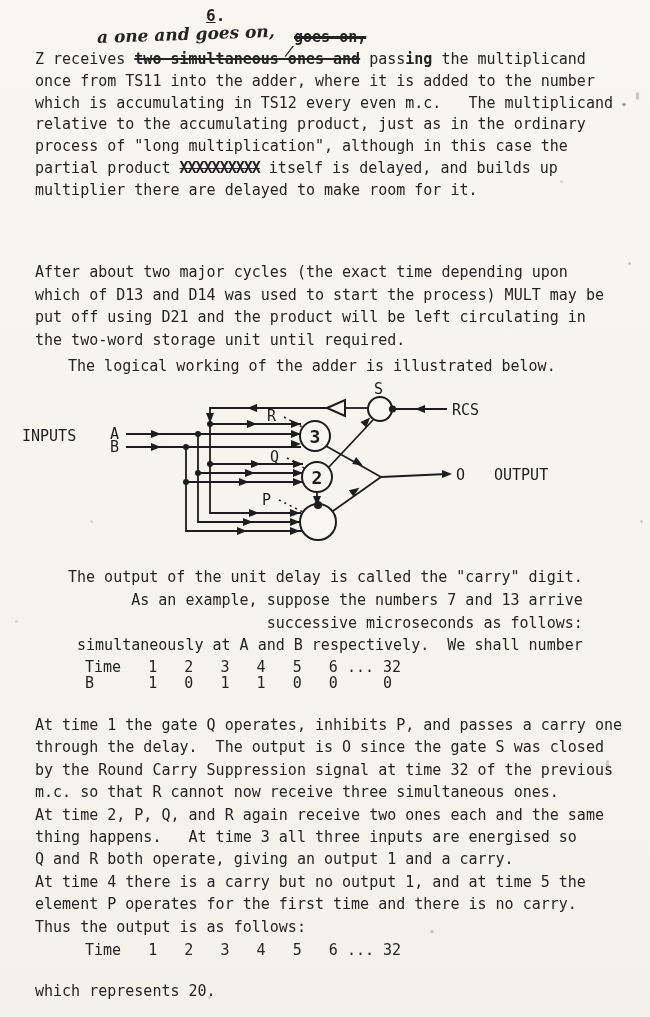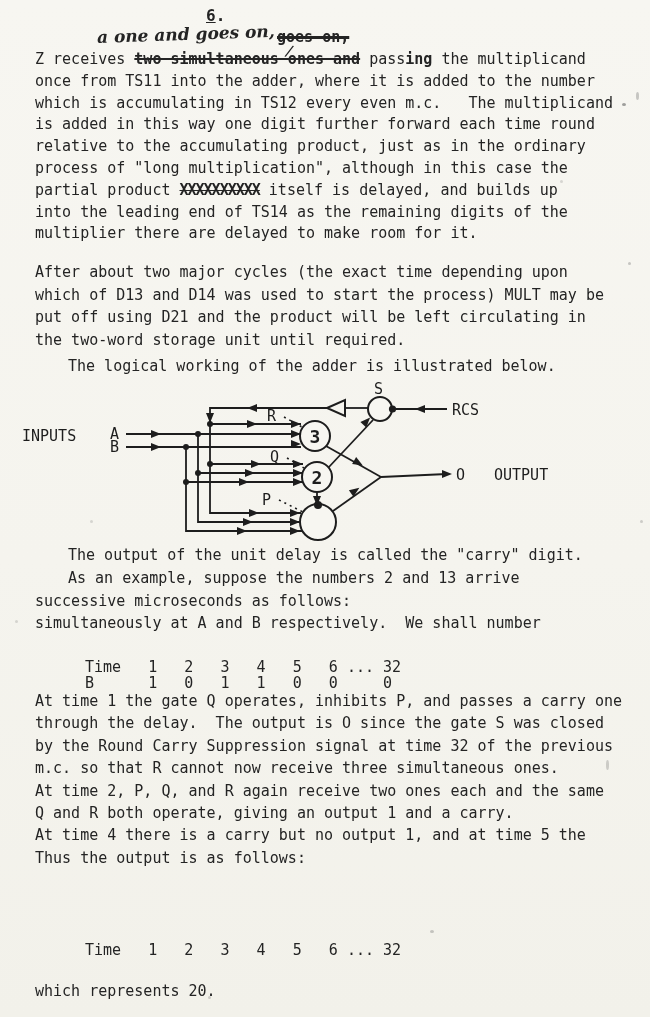--- a/index.html
+++ b/index.html
@@ -10,34 +10,34 @@
   }
   .blk{position:absolute;left:35px;}
   .tline{white-space:pre;font-size:15px;}
   .ind{padding-left:33px;}
   .strike{font-weight:bold;text-decoration:line-through;text-decoration-thickness:2px;}
   .bold{font-weight:bold;}
   .xover{font-weight:bold;text-decoration:line-through;letter-spacing:-1px;}
   #paraA{top:49px;line-height:21.8px;}
   #paraB{top:261px;line-height:22.6px;}
   #paraC{top:355px;line-height:23px;}
-  #paraD{top:544px;line-height:22.8px;}
+  #paraD{top:566px;line-height:22.8px;text-align:right;}
   #table1{top:660px;left:85px;line-height:15.8px;}
-  #paraE{top:690px;line-height:22.4px;}
+  #paraE{top:714px;line-height:22.4px;}
   #table2{top:943px;left:85px;line-height:15.8px;}
   #paraF{top:980px;line-height:22px;text-align:right;}
   .pageno{position:absolute;left:206px;top:6px;font-size:16px;font-weight:bold;}
   .pageno .u{text-decoration:underline;}
   .hw{
     position:absolute;left:97px;top:24px;font-family:"DejaVu Serif",serif;
     font-style:italic;font-weight:bold;font-size:17px;transform:rotate(-2deg);
     white-space:pre;
   }
   .struckright{
-    position:absolute;left:277px;top:28px;font-size:15px;font-weight:bold;
+    position:absolute;left:294px;top:28px;font-size:15px;font-weight:bold;
     text-decoration:line-through;text-decoration-thickness:2.5px;white-space:pre;
   }
   .caret{position:absolute;left:285px;top:42px;font-size:15px;transform:rotate(12deg);}
   #diagram{position:absolute;left:0;top:0;pointer-events:none;}
   .dline{stroke:#1d1d1d;stroke-width:1.8;fill:none;}
   .dcirc{stroke:#1d1d1d;stroke-width:2;fill:rgba(247,246,241,0.85);}
   .dfill{fill:#1d1d1d;stroke:none;}
   .dtxt{font-family:"DejaVu Sans Mono",monospace;font-size:15px;fill:#1d1d1d;}
   .dnum{font-family:"DejaVu Sans Mono",monospace;font-size:18px;font-weight:bold;fill:#1d1d1d;}
   .dots{stroke:#1d1d1d;stroke-width:1.6;stroke-dasharray:2 4;fill:none;}
@@ -51,25 +51,23 @@
   <div class="pageno"><span class="u">6</span><span>.</span></div>
 
   <div class="hw">a one and goes on,</div>
   <div class="struckright">goes on,</div>
   <div class="caret">/</div>
 
   <div id="paraA" class="blk">
       <div class="tline"><span>Z receives </span><span class="strike">two simultaneous ones and</span><span> pass</span><span class="bold">ing</span><span> the multiplicand</span></div>
       <div class="tline"><span>once from TS11 into the adder, where it is added to the number</span></div>
       <div class="tline"><span>which is accumulating in TS12 every even m.c.   The multiplicand</span></div>
-      <div class="tline"><span>is added in this way one digit further forward each time round</span></div>
       <div class="tline"><span>relative to the accumulating product, just as in the ordinary</span></div>
       <div class="tline"><span>process of "long multiplication", although in this case the</span></div>
       <div class="tline"><span>partial product </span><span class="xover">XXXXXXXXXX</span><span> itself is delayed, and builds up</span></div>
-      <div class="tline"><span>into the leading end of TS14 as the remaining digits of the</span></div>
       <div class="tline"><span>multiplier there are delayed to make room for it.</span></div>
     </div>
   <div id="paraB" class="blk">
       <div class="tline"><span>After about two major cycles (the exact time depending upon</span></div>
       <div class="tline"><span>which of D13 and D14 was used to start the process) MULT may be</span></div>
       <div class="tline"><span>put off using D21 and the product will be left circulating in</span></div>
       <div class="tline"><span>the two-word storage unit until required.</span></div>
     </div>
   <div id="paraC" class="blk">
       <div class="tline ind"><span>The logical working of the adder is illustrated below.</span></div>
@@ -158,36 +156,38 @@
     <text class="dtxt" x="374" y="394">S</text>
     <text class="dnum" x="315" y="443" text-anchor="middle">3</text>
     <text class="dnum" x="317" y="484" text-anchor="middle">2</text>
     <text class="dtxt" x="452" y="415">RCS</text>
     <text class="dtxt" x="456" y="480">O</text>
     <text class="dtxt" x="494" y="480">OUTPUT</text>
   </svg>
 
   <div id="paraD" class="blk">
       <div class="tline ind"><span>The output of the unit delay is called the "carry" digit.</span></div>
-      <div class="tline ind"><span>As an example, suppose the numbers 2 and 13 arrive</span></div>
+      <div class="tline ind"><span>As an example, suppose the numbers 7 and 13 arrive</span></div>
       <div class="tline"><span>successive microseconds as follows:</span></div>
       <div class="tline"><span>simultaneously at A and B respectively.  We shall number</span></div>
     </div>
   <div id="table1" class="blk">
       <div class="tline"><span>Time   1   2   3   4   5   6 ... 32</span></div>
       <div class="tline"><span>B      1   0   1   1   0   0     0</span></div>
     </div>
   <div id="paraE" class="blk">
       <div class="tline"><span>At time 1 the gate Q operates, inhibits P, and passes a carry one</span></div>
       <div class="tline"><span>through the delay.  The output is O since the gate S was closed</span></div>
       <div class="tline"><span>by the Round Carry Suppression signal at time 32 of the previous</span></div>
       <div class="tline"><span>m.c. so that R cannot now receive three simultaneous ones.</span></div>
       <div class="tline"><span>At time 2, P, Q, and R again receive two ones each and the same</span></div>
+      <div class="tline"><span>thing happens.   At time 3 all three inputs are energised so</span></div>
       <div class="tline"><span>Q and R both operate, giving an output 1 and a carry.</span></div>
       <div class="tline"><span>At time 4 there is a carry but no output 1, and at time 5 the</span></div>
+      <div class="tline"><span>element P operates for the first time and there is no carry.</span></div>
       <div class="tline"><span>Thus the output is as follows:</span></div>
     </div>
   <div id="table2" class="blk">
       <div class="tline"><span>Time   1   2   3   4   5   6 ... 32</span></div>
     </div>
   <div id="paraF" class="blk">
       <div class="tline"><span>which represents 20.</span></div>
     </div>
 
 <div class="speck" style="left: 622px; top: 103px; width: 4px; height: 3px; opacity: 0.55;"></div>

